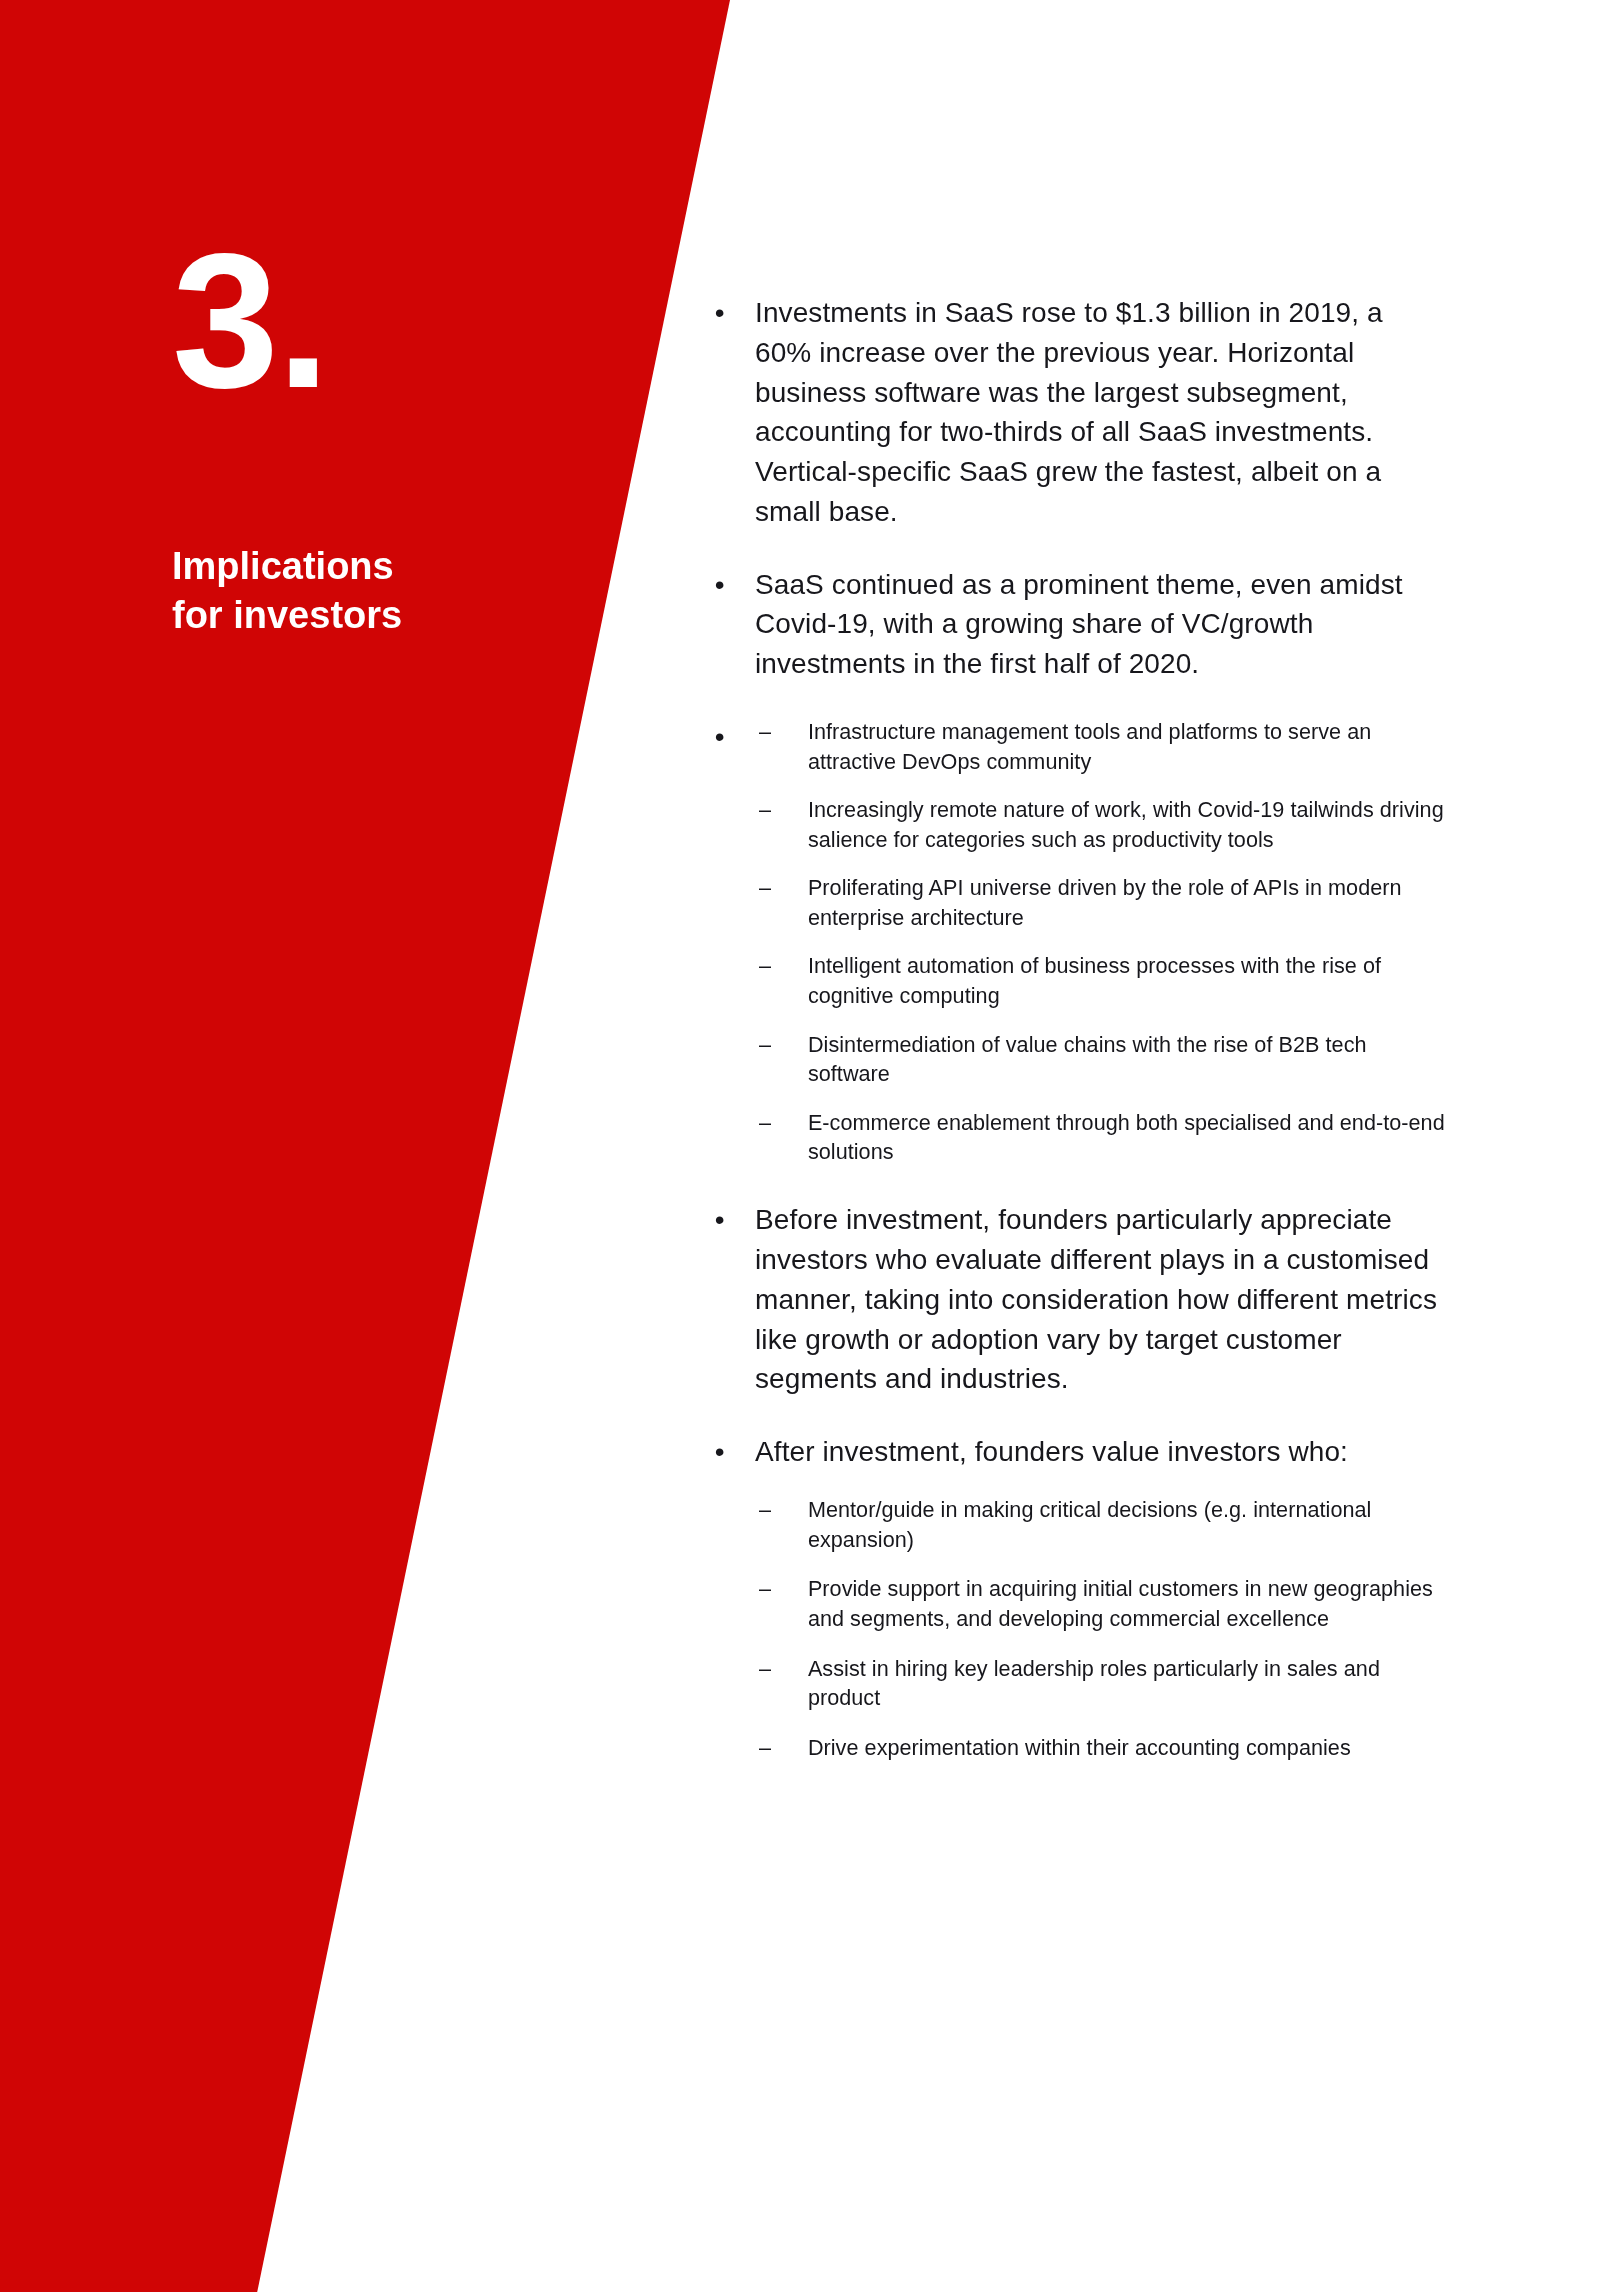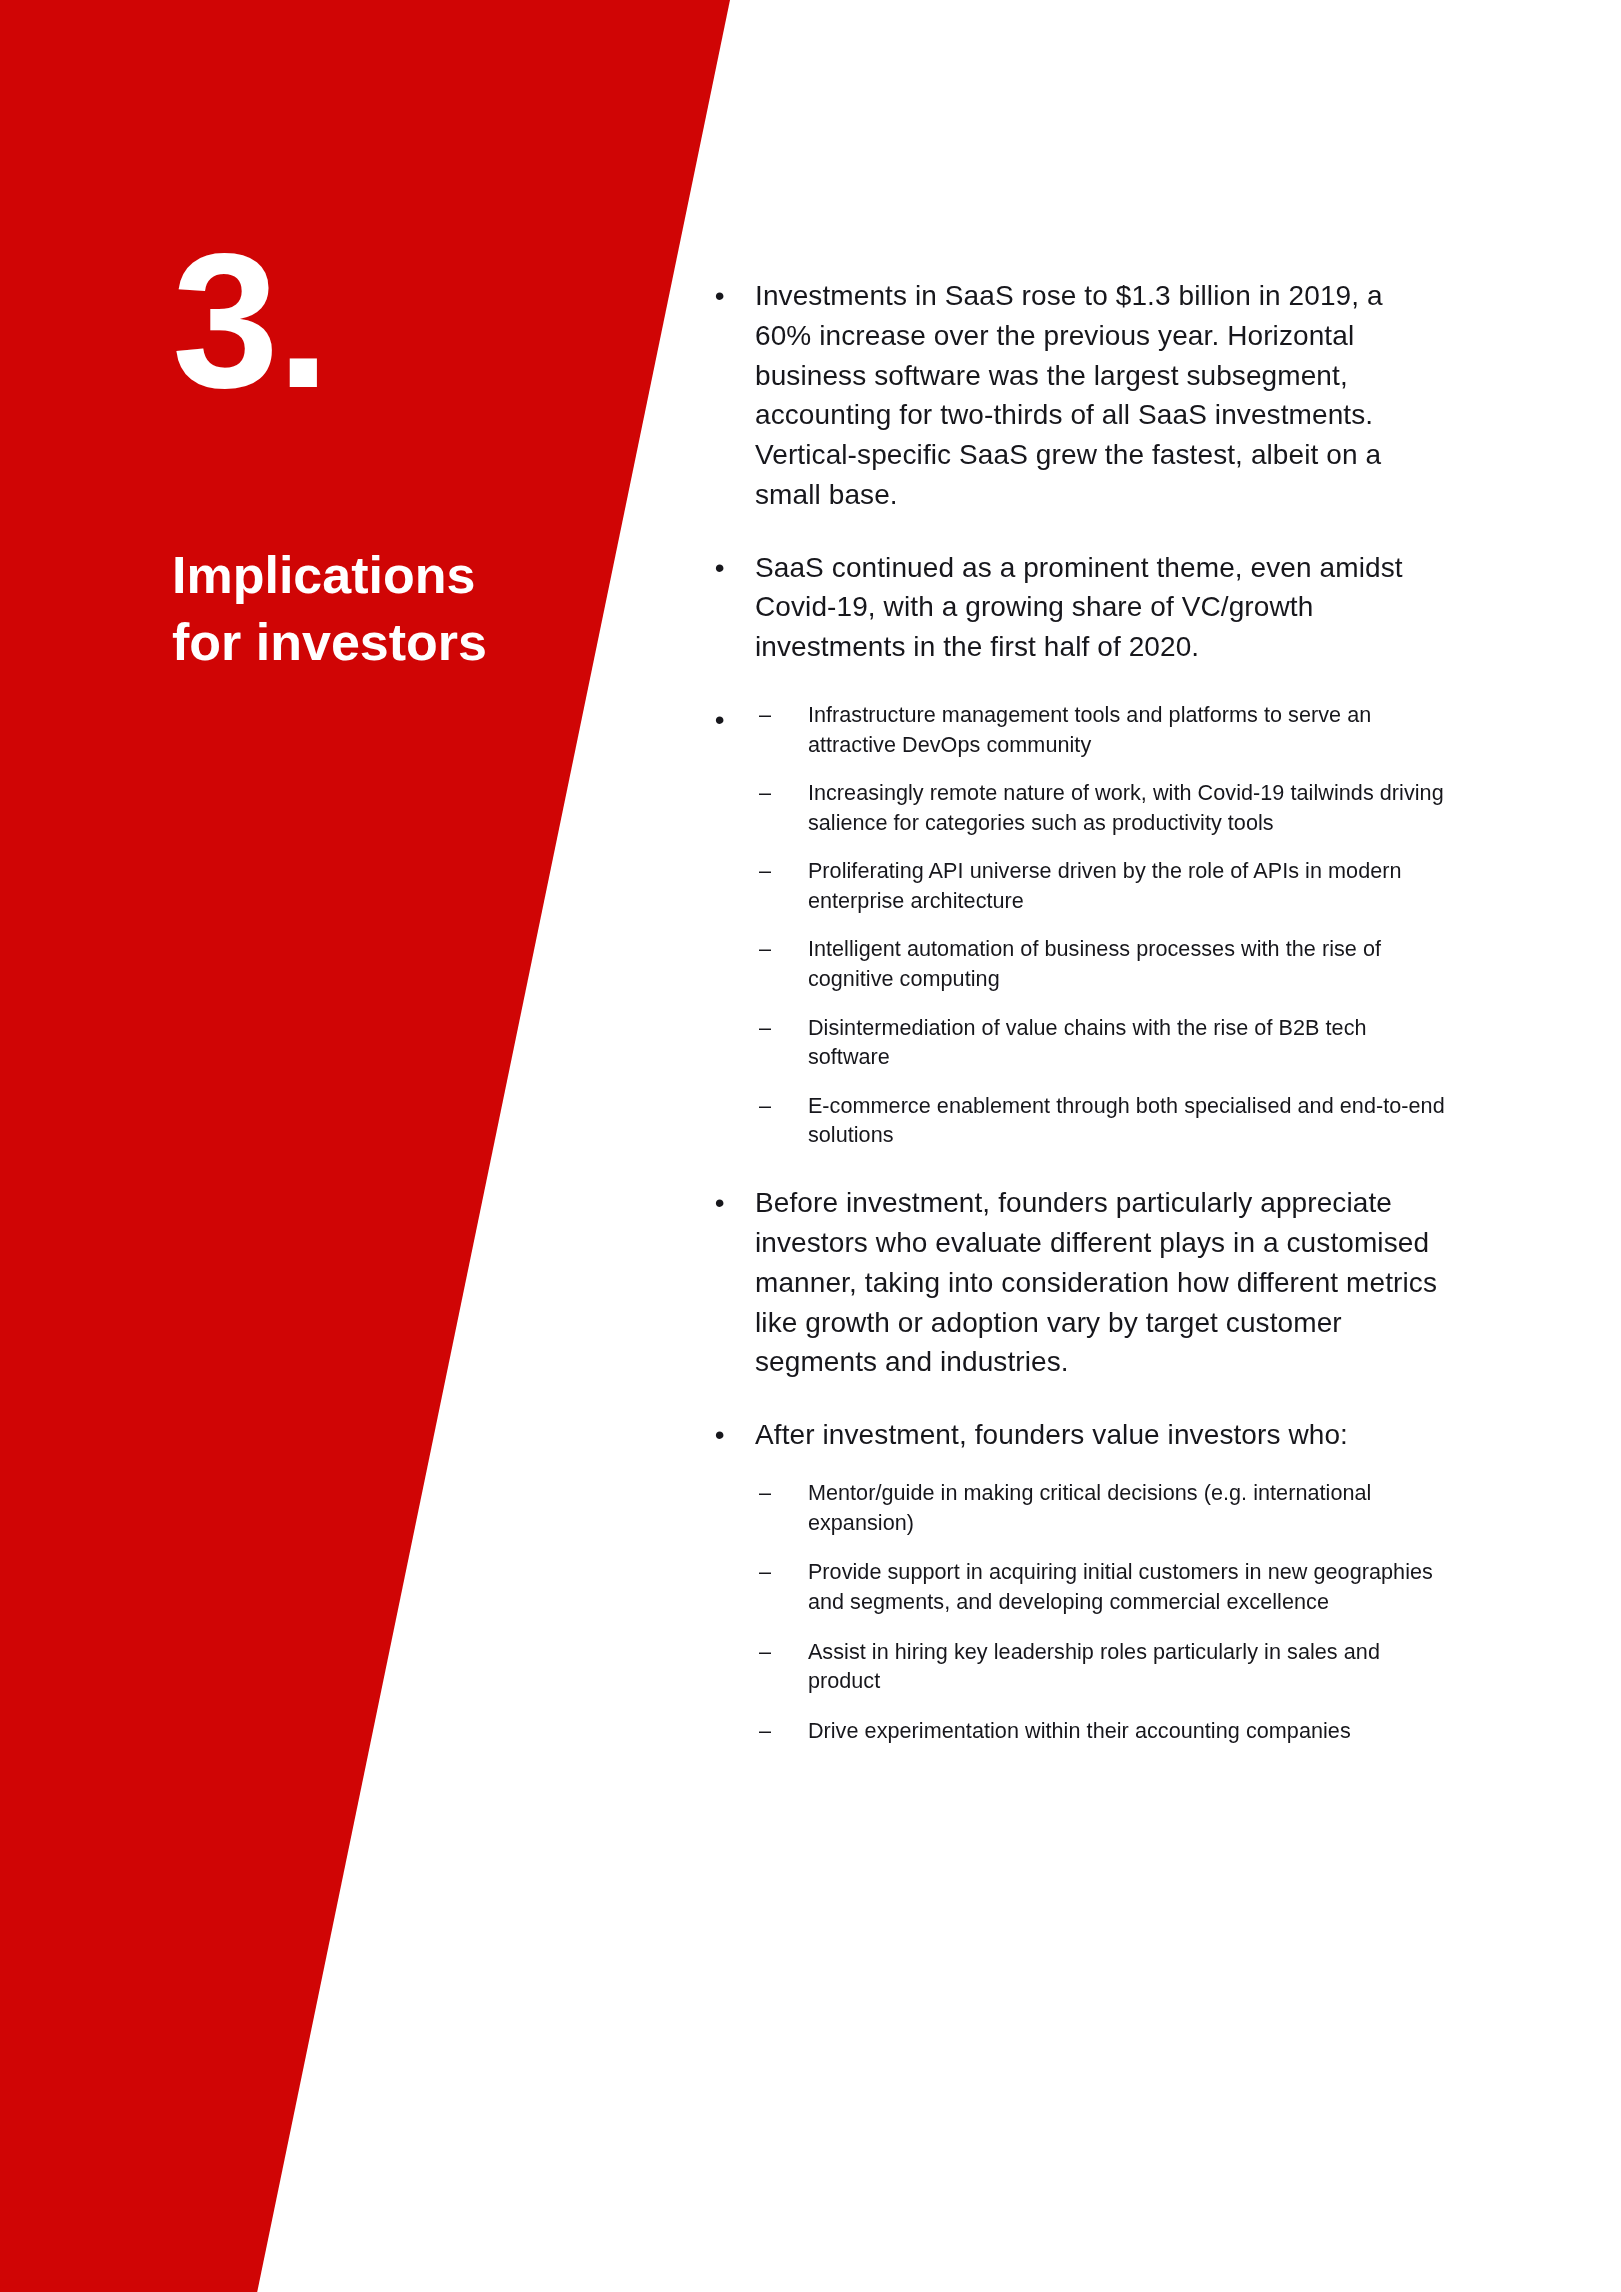--- a/index.html
+++ b/index.html
@@ -46,21 +46,21 @@
     line-height: 1;
     letter-spacing: -2px;
     white-space: nowrap;
   }
   #section-title {
     position: absolute;
     left: 0;
     top: 542px;
     width: 392px;
     color: #ffffff;
-    font-size: 52px;
+    font-size: 38px;
     font-weight: 700;
     line-height: 1.28;
   }
   .title-line {
     display: block;
     white-space: nowrap;
   }
 
   
   #content-column {
@@ -86,20 +86,21 @@
     position: absolute;
     left: 10.8px;
     top: 0;
     font-size: 28px;
     line-height: 1.42;
     color: #17171c;
   }
   .bullet-text {
     display: block;
     max-width: 686px;
+    margin-top: 17px;
   }
 
   
   .sub-list {
     margin-top: 23.5px;
     margin-bottom: 3.9px;
     padding-left: 0;
   }
   .sub-item {
     position: relative;

